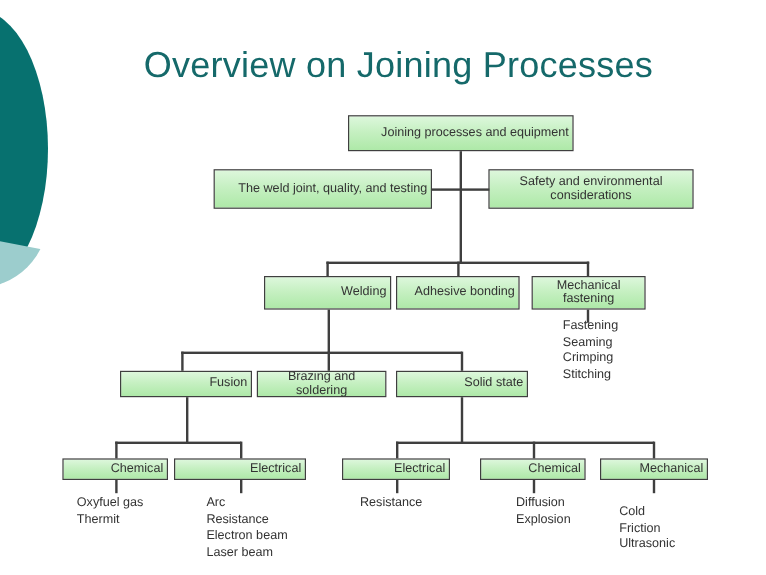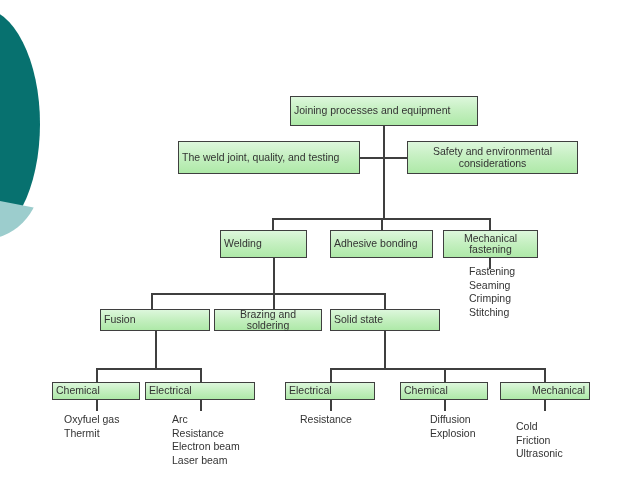--- a/index.html
+++ b/index.html
@@ -72,21 +72,21 @@
   .node {
     position: absolute;
     box-sizing: border-box;
     border: 1.4px solid #3f3f3f;
     background: linear-gradient(to bottom, #ddf7dc 0%, #c6f0c2 45%, #aee9a8 100%);
     color: #333333;
     font-size: 10.5px;
     line-height: 11.5px;
     display: flex;
     align-items: center;
-    justify-content: flex-start;
+    justify-content: flex-end;
     text-align: center;
     z-index: 3;
   }
   .node span {
     display: block;
     padding: 0 3px;
   }
   .leaf-list {
     position: absolute;
     color: #333333;
@@ -106,20 +106,21 @@
 </head>
 <body>
 
 <div id="slide">
 
   <div class="deco-wrap">
     <div class="deco-dark"></div>
     <div class="deco-light"></div>
   </div>
 
+  <div class="title">Overview on Joining Processes</div>
 
   <div id="diagram">
 
     <div class="ln v" style="left:383px; top:126px; height:93px;"></div>
 
     <div class="ln h" style="left:359px; top:157px; width:49px;"></div>
 
     <div class="ln h" style="left:272px; top:218px; width:219px;"></div>
     <div class="ln v" style="left:272px; top:218px; height:12px;"></div>
     <div class="ln v" style="left:381px; top:218px; height:12px;"></div>
@@ -155,21 +156,21 @@
     </div>
 
     <div class="node" style="left:407px; top:141px; width:171px; height:33px;">
       <span>Safety and environmental considerations</span>
     </div>
 
     <div class="node" style="left:178px; top:141px; width:182px; height:33px;">
       <span>The weld joint, quality, and testing</span>
     </div>
 
-    <div class="node" style="left:220px; top:230px; width:87px; height:28px;">
+    <div class="node" style="left:220px; top:230px; width:106px; height:28px;">
       <span>Welding</span>
     </div>
 
     <div class="node" style="left:330px; top:230px; width:103px; height:28px;">
       <span>Adhesive bonding</span>
     </div>
 
     <div class="node" style="left:443px; top:230px; width:95px; height:28px;">
       <span>Mechanical fastening</span>
     </div>

